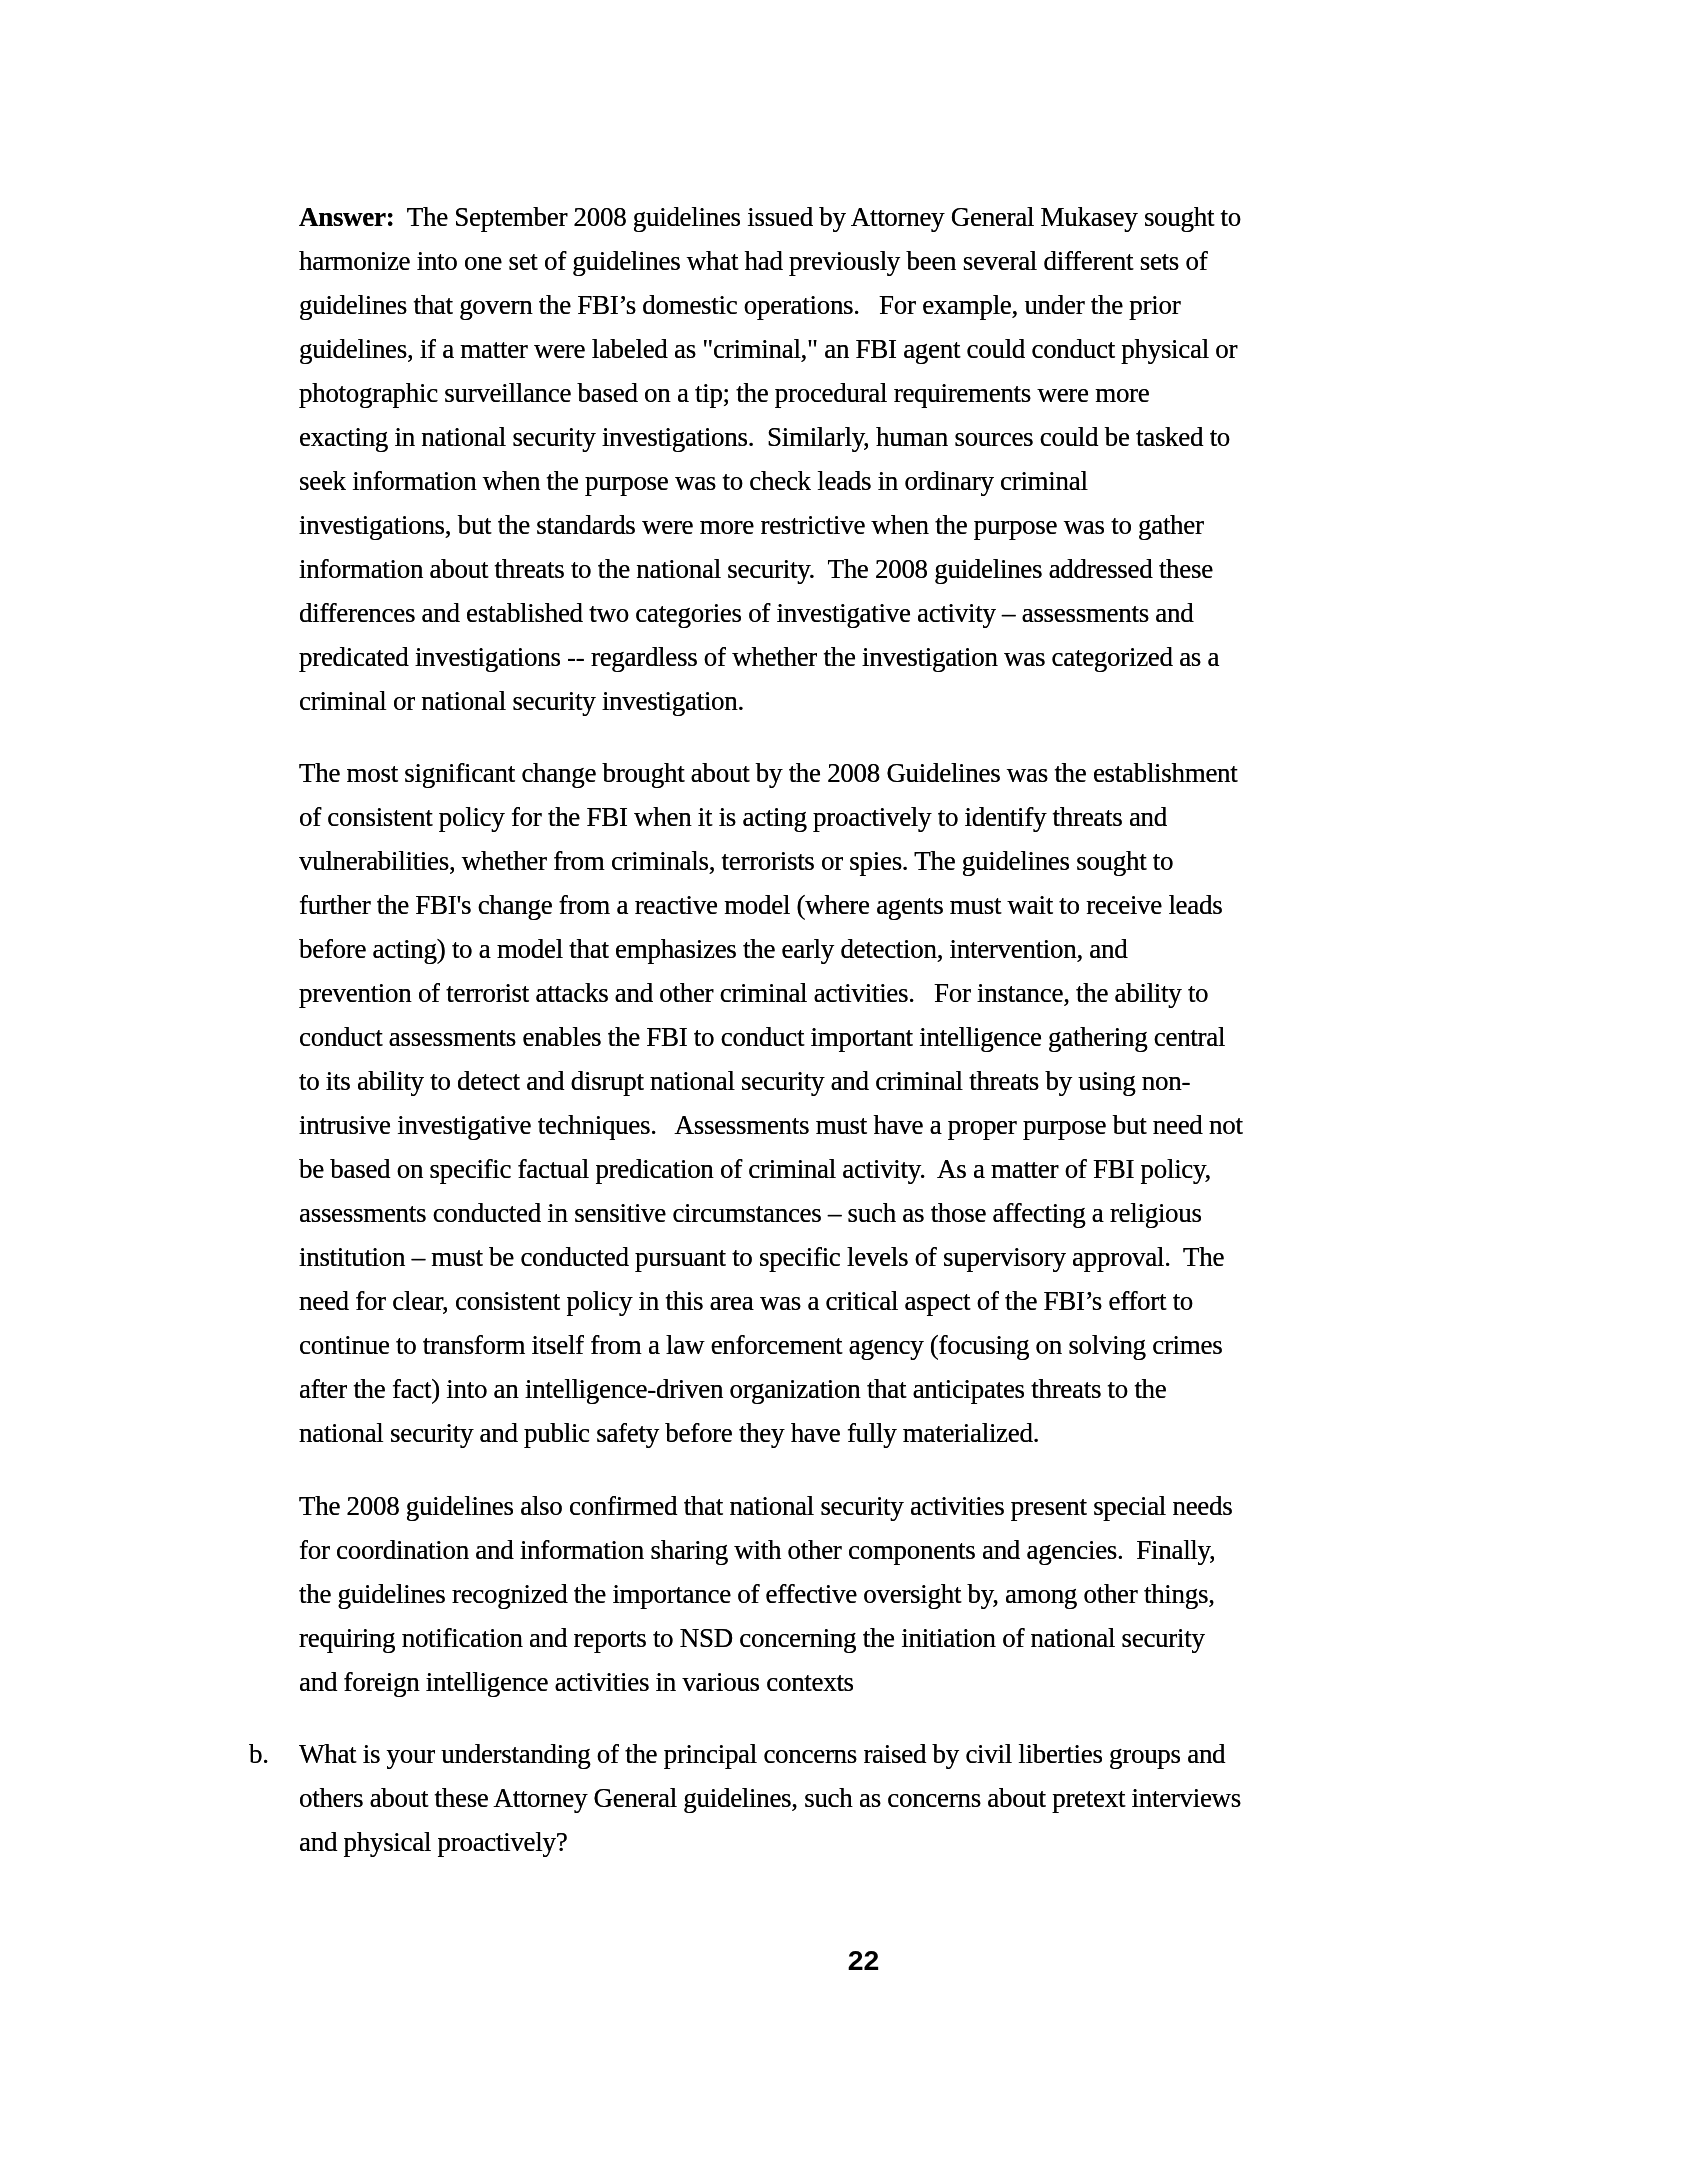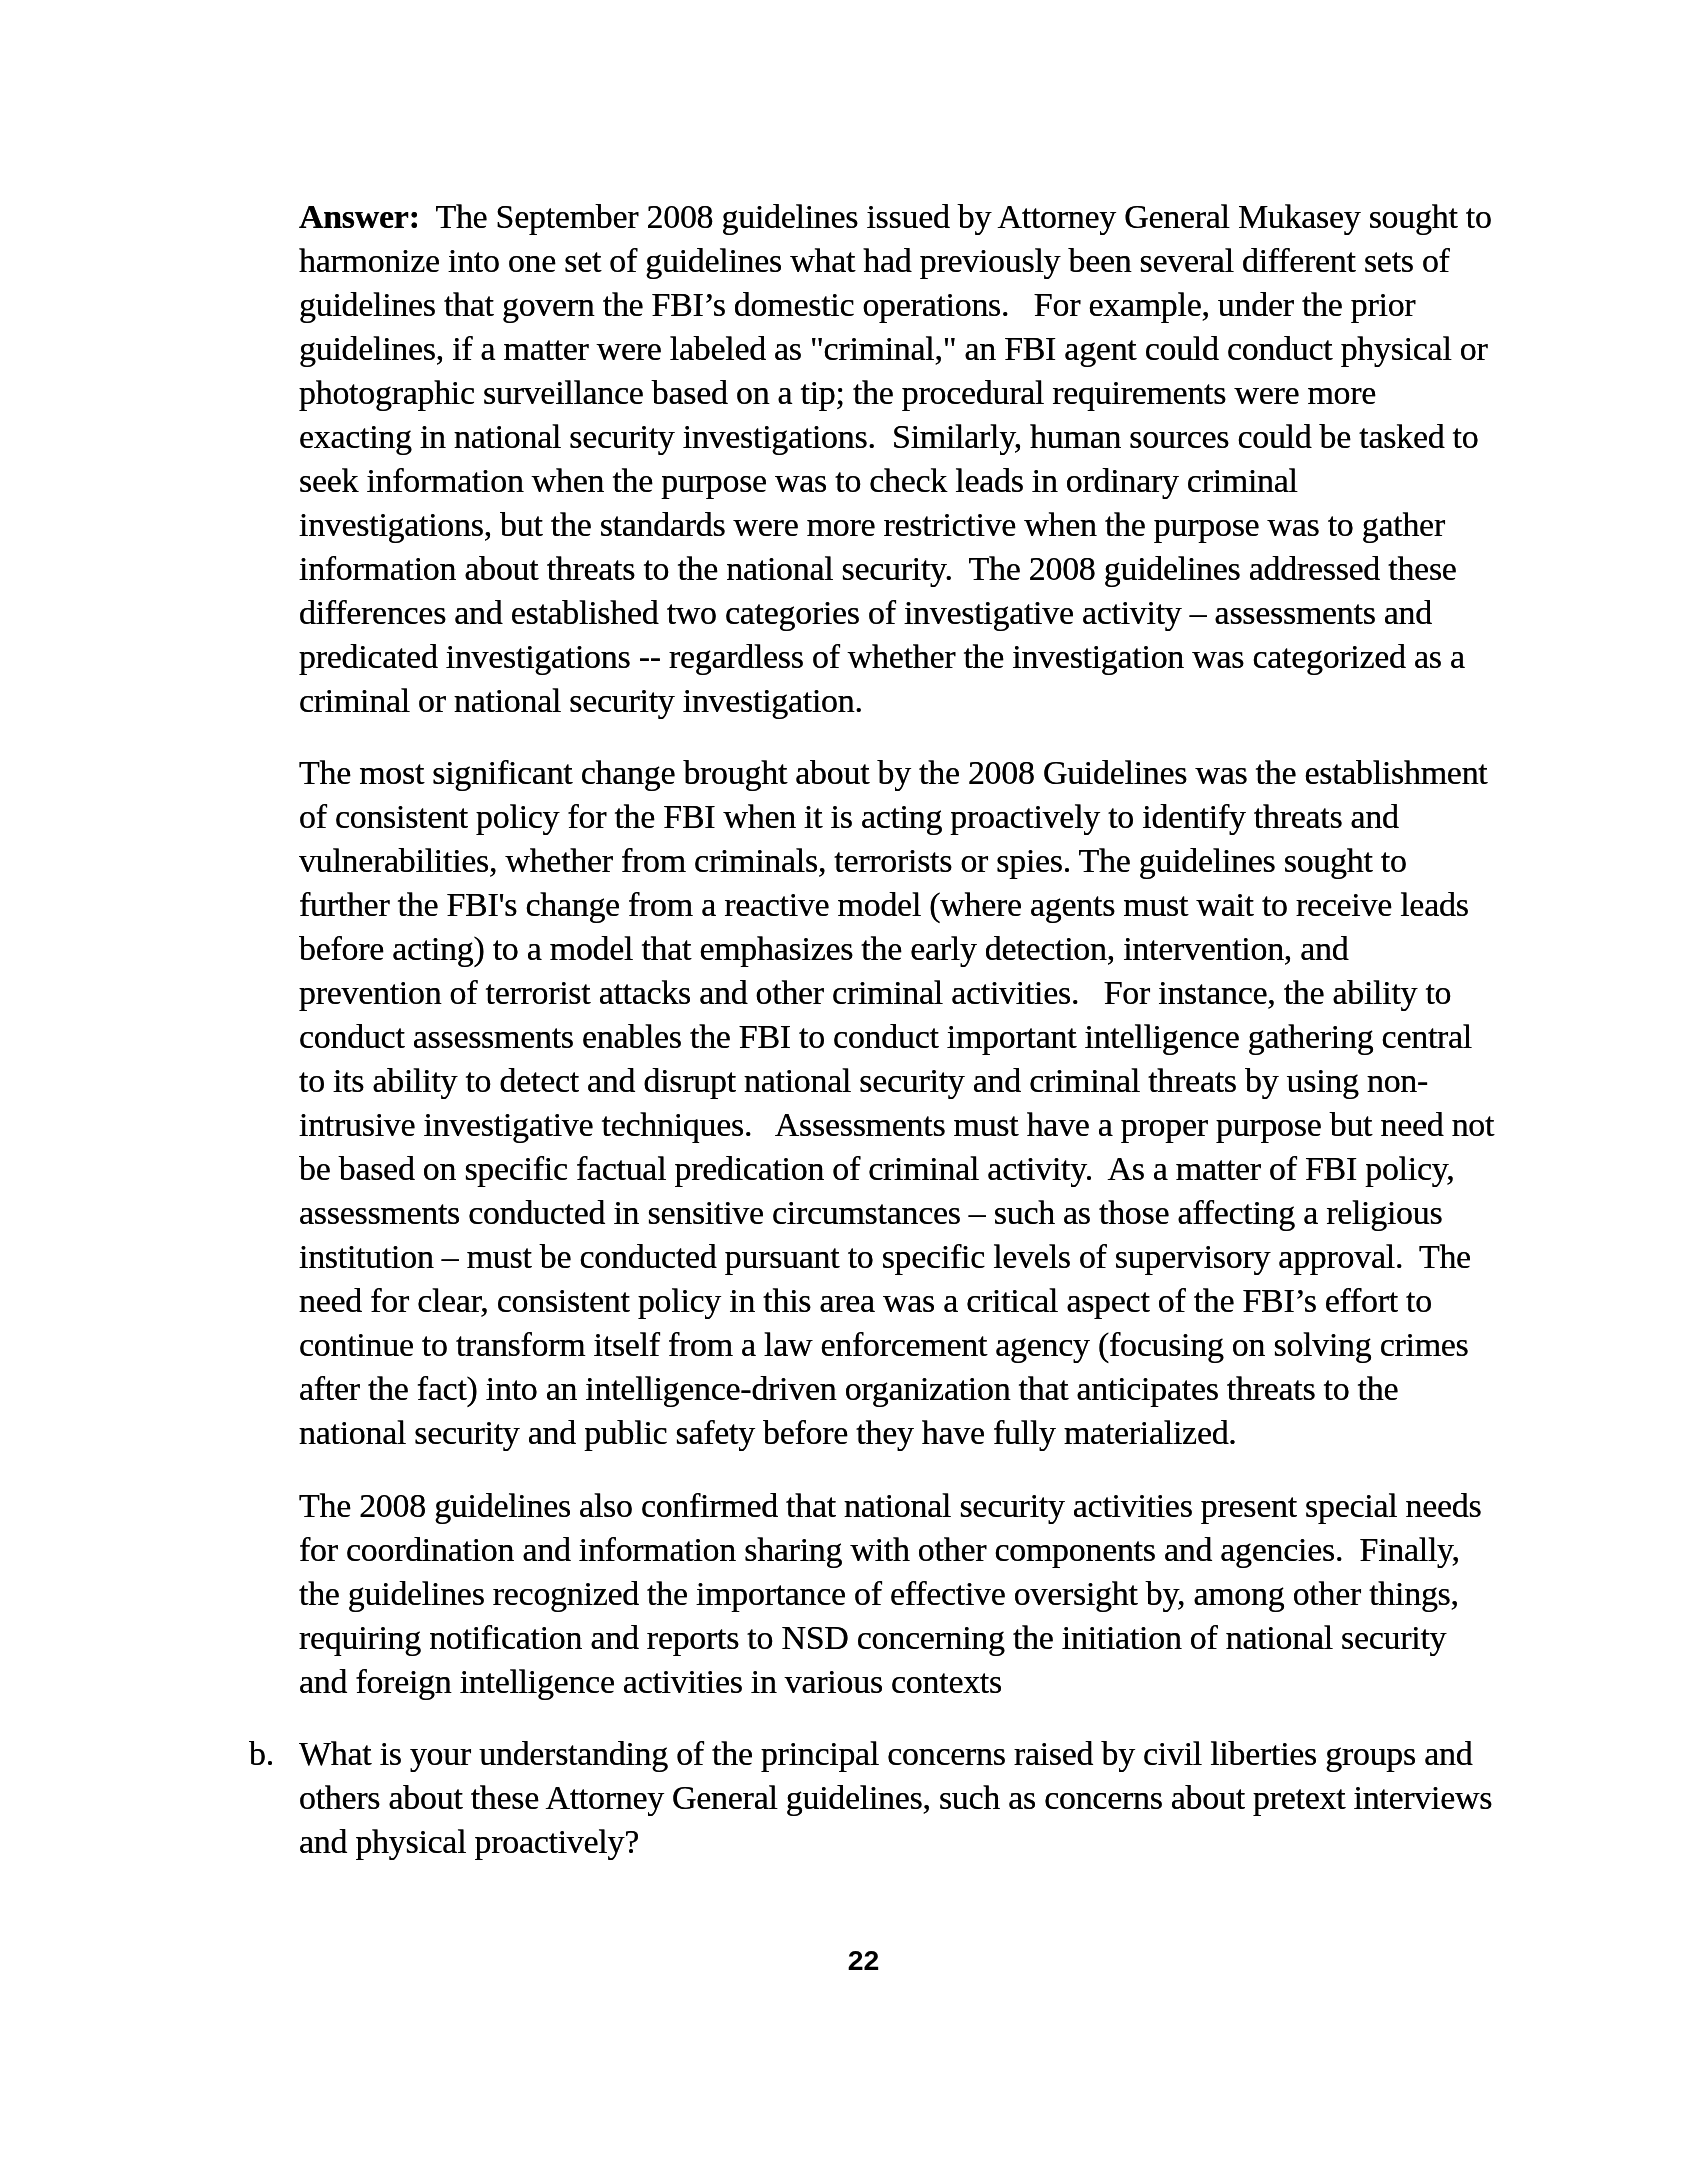--- a/index.html
+++ b/index.html
@@ -15,21 +15,21 @@
     background: #ffffff;
     overflow: hidden;
     color: #000000;
     font-family: "Liberation Serif", "DejaVu Serif", serif;
   }
   .content {
     position: absolute;
     left: 299px;
     top: 195px;
     width: 1191px;
-    font-size: 34px;
+    font-size: 27px;
     line-height: 44px;
     letter-spacing: -0.3px;
     text-shadow: 0 0 0.4px rgba(0,0,0,0.85);
   }
   .para { margin: 0 0 28.4px 0; }
   .lines { white-space: pre; }
   .line  { white-space: pre; }
   .answer-label { font-weight: bold; }
   .qb {
     display: flex;

